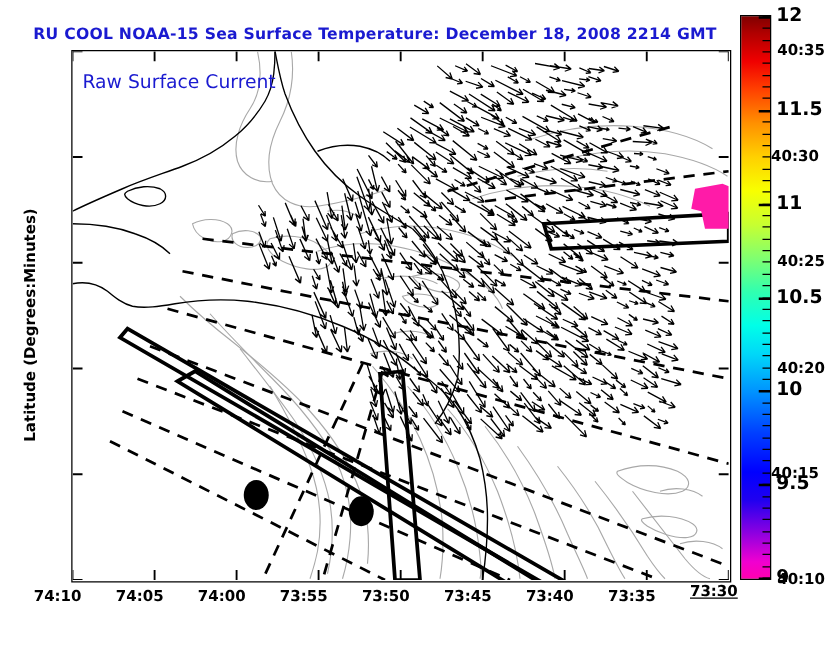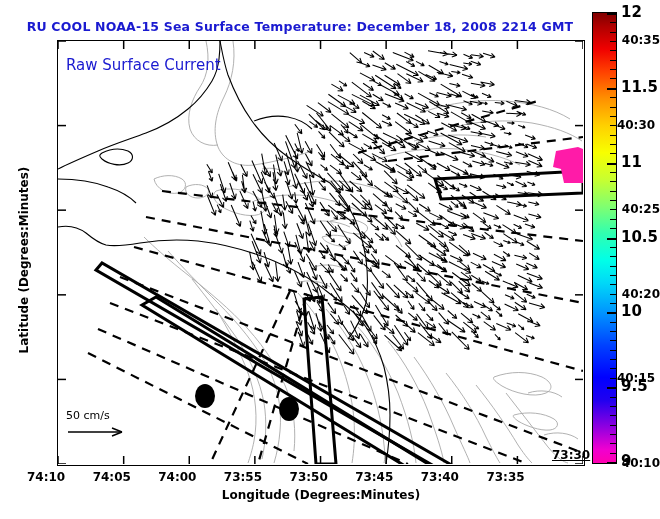--- a/index.html
+++ b/index.html
@@ -236,27 +236,20 @@
 
       <g stroke="#000000" stroke-width="1.05" fill="none">
         <g id="vec">
             <path d="M148.8,123.2L154.3,132.0M154.3,132.0L150.7,129.9M154.3,132.0L154.0,127.8M150.4,130.3L154.2,140.3M154.2,140.3L151.0,137.5M154.2,140.3L154.8,136.1M149.1,144.4L153.9,157.0M153.9,157.0L149.8,153.5M153.9,157.0L154.6,151.6M149.3,154.3L157.4,174.4M157.4,174.4L153.2,170.9M157.4,174.4L158.0,168.9M160.7,132.9L166.9,152.0M166.9,152.0L162.9,148.1M166.9,152.0L167.8,146.5M162.3,143.1L168.4,160.5M168.4,160.5L164.4,156.8M168.4,160.5L169.3,155.1M158.9,153.4L165.6,166.5M165.6,166.5L161.1,163.3M165.6,166.5L165.7,161.0M159.2,163.6L162.8,171.9M162.8,171.9L160.0,169.7M162.8,171.9L163.1,168.3M170.2,121.3L177.7,139.2M177.7,139.2L173.4,135.7M177.7,139.2L178.2,133.8M174.5,131.0L178.6,140.1M178.6,140.1L175.4,137.7M178.6,140.1L178.9,136.1M171.8,142.0L177.3,158.1M177.3,158.1L173.3,154.3M177.3,158.1L178.2,152.6M173.2,164.0L182.4,185.5M182.4,185.5L178.1,182.1M182.4,185.5L182.9,180.1M182.8,123.6L189.1,135.6M189.1,135.6L184.6,132.5M189.1,135.6L189.2,130.2M184.4,133.9L186.8,152.0M186.8,152.0L183.6,147.6M186.8,152.0L188.7,146.9M183.6,140.2L187.0,151.6M187.0,151.6L183.7,148.2M187.0,151.6L188.0,146.9M181.9,150.1L189.8,167.6M189.8,167.6L185.4,164.2M189.8,167.6L190.2,162.1M193.9,119.5L204.1,142.8M204.1,142.8L199.8,139.4M204.1,142.8L204.6,137.3M195.0,133.2L204.0,152.0M204.0,152.0L199.6,148.7M204.0,152.0L204.3,146.5M194.8,149.9L203.7,166.6M203.7,166.6L199.1,163.6M203.7,166.6L203.7,161.1M195.0,160.3L197.4,170.2M197.4,170.2L194.7,167.2M197.4,170.2L198.5,166.3M192.9,174.4L198.0,182.9M198.0,182.9L194.6,180.8M198.0,182.9L197.8,178.9M191.8,179.6L195.3,190.3M195.3,190.3L192.0,187.2M195.3,190.3L196.1,185.8M193.1,192.7L202.6,213.7M202.6,213.7L198.2,210.4M202.6,213.7L202.9,208.3M194.1,200.1L202.4,222.2M202.4,222.2L198.2,218.6M202.4,222.2L203.1,216.8M191.6,210.9L195.3,229.0M195.3,229.0L191.8,224.8M195.3,229.0L196.9,223.7M194.4,220.7L203.3,241.1M203.3,241.1L199.0,237.7M203.3,241.1L203.7,235.6M203.7,112.7L207.5,133.8M207.5,133.8L204.1,129.5M207.5,133.8L209.2,128.6M204.7,122.6L212.5,135.7M212.5,135.7L207.8,132.8M212.5,135.7L212.2,130.2M203.2,130.9L211.3,151.9M211.3,151.9L207.1,148.3M211.3,151.9L212.0,146.4M206.5,140.7L216.4,157.4M216.4,157.4L211.7,154.6M216.4,157.4L216.1,151.9M204.1,151.8L207.9,170.3M207.9,170.3L204.4,166.0M207.9,170.3L209.5,165.0M206.8,160.3L213.1,177.0M213.1,177.0L208.9,173.4M213.1,177.0L213.8,171.6M202.9,169.8L207.3,193.3M207.3,193.3L203.9,189.0M207.3,193.3L209.0,188.1M206.3,183.2L212.7,205.4M212.7,205.4L208.9,201.5M212.7,205.4L213.9,200.0M205.1,190.7L210.3,202.5M210.3,202.5L206.2,199.3M210.3,202.5L210.7,197.3M206.1,211.1L210.5,226.1M210.5,226.1L206.6,222.2M210.5,226.1L211.6,220.7M206.5,222.5L215.1,240.8M215.1,240.8L210.7,237.5M215.1,240.8L215.4,235.3M216.2,102.0L224.0,120.1M224.0,120.1L219.7,116.6M224.0,120.1L224.4,114.6M217.7,113.6L222.9,135.2M222.9,135.2L219.2,131.1M222.9,135.2L224.3,129.9M215.5,123.5L218.3,143.0M218.3,143.0L215.0,138.5M218.3,143.0L220.2,137.8M215.0,131.1L218.1,149.6M218.1,149.6L214.7,145.3M218.1,149.6L219.9,144.4M215.5,151.8L223.4,175.0M223.4,175.0L219.4,171.2M223.4,175.0L224.3,169.6M213.9,161.8L219.4,171.7M219.4,171.7L215.6,169.2M219.4,171.7L219.3,167.1M216.4,173.7L219.0,192.6M219.0,192.6L215.8,188.2M219.0,192.6L221.0,187.5M216.0,184.4L218.6,196.2M218.6,196.2L215.5,192.5M218.6,196.2L219.9,191.5M216.5,190.5L224.2,212.3M224.2,212.3L220.2,208.6M224.2,212.3L225.1,206.8M217.6,221.1L220.0,240.6M220.0,240.6L216.8,236.1M220.0,240.6L222.0,235.5M227.7,94.2L239.6,117.9M239.6,117.9L235.1,114.7M239.6,117.9L239.7,112.4M227.5,100.4L237.1,127.3M237.1,127.3L233.0,123.6M237.1,127.3L237.9,121.9M228.2,111.8L238.5,147.7M238.5,147.7L234.6,143.8M238.5,147.7L239.6,142.4M226.1,120.4L230.2,133.8M230.2,133.8L226.3,129.9M230.2,133.8L231.2,128.4M226.9,131.0L231.0,143.9M231.0,143.9L227.1,140.1M231.0,143.9L232.0,138.6M228.4,140.9L234.2,158.2M234.2,158.2L230.2,154.4M234.2,158.2L235.1,152.8M224.7,153.6L227.0,169.2M227.0,169.2L223.7,164.8M227.0,169.2L228.9,164.1M227.9,160.3L234.7,172.6M234.7,172.6L230.1,169.6M234.7,172.6L234.6,167.1M225.3,171.4L227.4,187.8M227.4,187.8L224.2,183.3M227.4,187.8L229.3,182.7M225.8,190.7L231.1,205.8M231.1,205.8L227.0,202.0M231.1,205.8L231.9,200.3M229.4,201.8L233.1,223.4M233.1,223.4L229.7,219.0M233.1,223.4L234.8,218.1M225.1,212.7L229.0,227.0M229.0,227.0L225.2,223.0M229.0,227.0L230.2,221.7M227.7,220.7L232.3,232.4M232.3,232.4L228.4,229.1M232.3,232.4L232.8,227.4M236.8,83.3L243.9,92.8M243.9,92.8L239.6,90.8M243.9,92.8L243.2,88.1M239.2,92.0L244.1,112.3M244.1,112.3L240.4,108.2M244.1,112.3L245.5,107.0M236.8,102.5L240.9,110.5M240.9,110.5L237.9,108.5M240.9,110.5L241.0,106.9M236.9,109.9L239.6,131.1M239.6,131.1L236.4,126.6M239.6,131.1L241.6,126.0M239.6,120.1L249.0,137.5M249.0,137.5L244.4,134.5M249.0,137.5L249.0,132.0M236.7,132.7L246.3,152.6M246.3,152.6L241.9,149.3M246.3,152.6L246.6,147.1M239.8,140.5L249.5,159.3M249.5,159.3L244.9,156.2M249.5,159.3L249.6,153.8M236.7,151.2L238.2,162.4M238.2,162.4L235.6,158.7M238.2,162.4L239.8,158.1M237.7,162.9L246.8,180.6M246.8,180.6L242.3,177.5M246.8,180.6L246.9,175.1M240.5,174.2L246.2,183.3M246.2,183.3L242.5,181.2M246.2,183.3L245.9,179.0M238.8,182.2L244.9,197.7M244.9,197.7L240.7,194.1M244.9,197.7L245.5,192.2M237.9,193.9L243.1,213.3M243.1,213.3L239.3,209.2M243.1,213.3L244.3,207.9M236.8,201.0L246.2,221.0M246.2,221.0L241.8,217.7M246.2,221.0L246.5,215.5M240.0,221.1L245.8,236.6M245.8,236.6L241.6,232.9M245.8,236.6L246.5,231.1M236.5,230.2L243.4,246.0M243.4,246.0L239.1,242.7M243.4,246.0L243.9,240.6M235.7,250.7L242.4,272.3M242.4,272.3L238.5,268.5M242.4,272.3L243.5,266.9M237.1,259.9L246.0,274.4M246.0,274.4L241.2,271.6M246.0,274.4L245.7,268.9M238.6,270.0L242.9,284.5M242.9,284.5L239.0,280.6M242.9,284.5L244.0,279.1M238.0,280.3L244.0,295.1M244.0,295.1L239.7,291.6M244.0,295.1L244.5,289.6M240.4,290.8L245.6,306.1M245.6,306.1L241.6,302.4M245.6,306.1L246.5,300.7M248.6,64.4L265.3,75.1M265.3,75.1L259.9,74.7M265.3,75.1L262.7,70.3M250.8,73.2L266.6,88.8M266.6,88.8L261.4,87.3M266.6,88.8L265.0,83.6M251.4,80.3L259.7,86.4M259.7,86.4L255.6,85.8M259.7,86.4L257.9,82.7M247.1,100.3L253.8,112.6M253.8,112.6L249.2,109.5M253.8,112.6L253.8,107.1M247.4,112.7L254.0,125.0M254.0,125.0L249.4,122.0M254.0,125.0L254.0,119.5M247.9,120.6L255.7,136.9M255.7,136.9L251.3,133.7M255.7,136.9L256.0,131.4M251.4,133.8L255.1,154.4M255.1,154.4L251.7,150.1M255.1,154.4L256.8,149.2M246.6,141.2L257.6,163.5M257.6,163.5L253.2,160.3M257.6,163.5L257.8,158.0M249.7,151.1L255.1,166.0M255.1,166.0L251.0,162.3M255.1,166.0L255.9,160.5M247.4,162.0L256.6,183.0M256.6,183.0L252.2,179.6M256.6,183.0L257.0,177.5M246.8,173.6L251.8,195.1M251.8,195.1L248.2,191.0M251.8,195.1L253.3,189.8M250.1,182.5L257.7,204.9M257.7,204.9L253.7,201.1M257.7,204.9L258.6,199.5M247.8,190.5L250.9,211.6M250.9,211.6L247.6,207.2M250.9,211.6L252.8,206.4M251.4,199.7L256.7,210.2M256.7,210.2L252.8,207.5M256.7,210.2L256.8,205.5M248.2,212.7L258.2,229.6M258.2,229.6L253.5,226.8M258.2,229.6L258.0,224.1M251.2,221.0L258.6,239.0M258.6,239.0L254.4,235.5M258.6,239.0L259.2,233.5M248.7,231.1L259.2,251.4M259.2,251.4L254.6,248.3M259.2,251.4L259.3,245.9M249.0,241.2L256.7,261.0M256.7,261.0L252.5,257.4M256.7,261.0L257.4,255.5M247.6,252.2L252.5,260.5M252.5,260.5L249.2,258.5M252.5,260.5L252.3,256.6M246.7,263.2L248.4,275.0M248.4,275.0L245.6,271.2M248.4,275.0L250.0,270.5M250.6,270.0L256.6,289.0M256.6,289.0L252.7,285.1M256.6,289.0L257.6,283.6M249.6,281.3L256.7,293.3M256.7,293.3L252.0,290.4M256.7,293.3L256.5,287.8M249.4,292.9L254.6,303.5M254.6,303.5L250.8,300.8M254.6,303.5L254.8,298.8M259.9,61.6L273.0,71.5M273.0,71.5L267.6,70.6M273.0,71.5L270.7,66.5M258.5,72.0L272.9,90.2M272.9,90.2L267.8,88.0M272.9,90.2L271.9,84.8M257.9,79.7L269.8,88.8M269.8,88.8L264.3,87.9M269.8,88.8L267.5,83.8M260.5,90.3L266.9,97.4M266.9,97.4L263.3,96.1M266.9,97.4L266.0,93.7M258.5,103.2L266.7,116.2M266.7,116.2L262.0,113.5M266.7,116.2L266.4,110.8M260.4,111.2L266.5,119.1M266.5,119.1L262.8,117.5M266.5,119.1L265.8,115.1M262.5,123.6L269.6,129.4M269.6,129.4L266.0,128.7M269.6,129.4L268.2,126.0M260.6,132.7L267.0,141.7M267.0,141.7L263.0,139.7M267.0,141.7L266.4,137.3M260.9,141.0L267.6,149.4M267.6,149.4L263.6,147.7M267.6,149.4L266.8,145.1M261.9,161.1L271.3,175.1M271.3,175.1L266.5,172.5M271.3,175.1L270.8,169.6M262.2,179.7L272.7,195.6M272.7,195.6L267.8,193.0M272.7,195.6L272.2,190.1M262.2,201.6L270.2,211.9M270.2,211.9L265.4,209.8M270.2,211.9L269.3,206.8M262.1,210.2L266.9,217.9M266.9,217.9L263.8,216.1M266.9,217.9L266.7,214.3M262.1,222.0L271.9,231.9M271.9,231.9L266.7,230.2M271.9,231.9L270.4,226.6M261.4,234.1L268.7,247.6M268.7,247.6L264.1,244.6M268.7,247.6L268.7,242.1M258.8,241.6L265.8,258.9M265.8,258.9L261.6,255.3M265.8,258.9L266.4,253.4M259.6,250.6L262.0,262.6M262.0,262.6L258.9,258.8M262.0,262.6L263.4,257.9M258.9,260.4L265.0,270.7M265.0,270.7L260.9,268.3M265.0,270.7L264.8,265.9M257.9,272.2L263.1,290.5M263.1,290.5L259.3,286.5M263.1,290.5L264.3,285.1M260.8,280.8L271.0,298.4M271.0,298.4L266.3,295.5M271.0,298.4L270.8,292.9M262.2,292.1L271.5,311.9M271.5,311.9L267.1,308.6M271.5,311.9L271.8,306.4M273.4,43.1L285.0,49.9M285.0,49.9L279.6,49.7M285.0,49.9L282.2,45.3M270.4,53.3L287.8,65.7M287.8,65.7L282.3,65.0M287.8,65.7L285.3,60.7M269.9,60.6L290.9,73.4M290.9,73.4L285.4,73.1M290.9,73.4L288.1,68.6M273.4,72.9L290.8,86.8M290.8,86.8L285.4,85.8M290.8,86.8L288.7,81.8M271.8,84.3L285.5,94.3M285.5,94.3L280.0,93.5M285.5,94.3L283.1,89.3M271.0,90.9L286.2,106.1M286.2,106.1L280.9,104.5M286.2,106.1L284.6,100.8M272.1,103.2L282.9,117.5M282.9,117.5L277.9,115.2M282.9,117.5L282.0,112.0M273.0,113.2L286.3,124.1M286.3,124.1L280.9,123.0M286.3,124.1L284.2,119.0M272.0,124.2L283.6,132.9M283.6,132.9L278.2,132.0M283.6,132.9L281.3,127.9M269.4,131.8L285.3,149.5M285.3,149.5L280.2,147.6M285.3,149.5L284.0,144.2M272.9,140.0L282.5,152.2M282.5,152.2L277.5,150.0M282.5,152.2L281.5,146.8M271.5,151.8L282.2,164.8M282.2,164.8L277.1,162.7M282.2,164.8L281.1,159.4M270.2,164.1L287.4,178.2M287.4,178.2L282.0,177.1M287.4,178.2L285.3,173.1M273.2,169.5L279.5,178.5M279.5,178.5L275.6,176.6M279.5,178.5L279.0,174.2M268.9,180.0L278.7,190.7M278.7,190.7L273.5,188.9M278.7,190.7L277.4,185.4M270.0,194.4L276.7,201.1M276.7,201.1L273.1,200.0M276.7,201.1L275.6,197.5M268.6,204.0L277.1,220.0M277.1,220.0L272.5,216.9M277.1,220.0L277.1,214.5M271.4,213.2L288.9,229.2M288.9,229.2L283.5,227.9M288.9,229.2L287.0,224.0M270.2,223.4L275.2,231.8M275.2,231.8L271.8,229.8M275.2,231.8L275.0,227.9M269.3,229.5L283.2,250.1M283.2,250.1L278.3,247.5M283.2,250.1L282.6,244.6M272.1,242.0L284.1,260.9M284.1,260.9L279.3,258.1M284.1,260.9L283.7,255.4M273.0,252.3L278.7,259.5M278.7,259.5L275.3,258.0M278.7,259.5L278.1,255.9M269.8,261.6L277.7,272.8M277.7,272.8L272.8,270.4M277.7,272.8L277.1,267.4M272.3,272.7L280.7,283.5M280.7,283.5L275.7,281.3M280.7,283.5L279.8,278.1M269.0,284.0L275.7,293.0M275.7,293.0L271.6,291.1M275.7,293.0L275.0,288.6M271.5,294.5L276.9,303.3M276.9,303.3L273.4,301.2M276.9,303.3L276.7,299.2M281.0,39.9L288.8,45.1M288.8,45.1L285.1,44.8M288.8,45.1L287.0,41.8M279.8,54.1L296.9,63.1M296.9,63.1L291.4,63.1M296.9,63.1L293.8,58.5M282.8,62.9L298.2,71.4M298.2,71.4L292.7,71.3M298.2,71.4L295.2,66.8M282.9,83.5L290.3,92.2M290.3,92.2L286.1,90.5M290.3,92.2L289.3,87.7M281.6,92.3L292.0,100.7M292.0,100.7L286.7,99.7M292.0,100.7L289.9,95.8M280.6,113.5L295.9,126.0M295.9,126.0L290.5,124.9M295.9,126.0L293.8,120.9M283.5,120.9L290.6,127.8M290.6,127.8L286.8,126.7M290.6,127.8L289.4,124.0M280.5,131.1L294.9,151.3M294.9,151.3L290.0,148.9M294.9,151.3L294.2,145.9M281.1,139.6L292.7,150.5M292.7,150.5L287.3,149.0M292.7,150.5L290.9,145.3M280.5,154.4L292.2,169.6M292.2,169.6L287.2,167.3M292.2,169.6L291.3,164.1M281.3,161.8L291.0,170.6M291.0,170.6L285.9,169.3M291.0,170.6L289.2,165.7M282.1,172.0L297.1,183.2M297.1,183.2L291.7,182.4M297.1,183.2L294.8,178.2M279.8,183.7L292.2,202.8M292.2,202.8L287.4,200.2M292.2,202.8L291.7,197.3M280.8,203.0L287.9,208.8M287.9,208.8L284.3,208.1M287.9,208.8L286.5,205.4M283.0,214.3L291.0,223.2M291.0,223.2L286.5,221.6M291.0,223.2L289.9,218.6M280.5,222.3L286.8,229.8M286.8,229.8L283.1,228.4M286.8,229.8L286.0,226.0M282.6,233.1L289.6,240.4M289.6,240.4L285.8,239.2M289.6,240.4L288.5,236.5M284.5,262.3L291.6,273.5M291.6,273.5L286.9,270.9M291.6,273.5L291.2,268.2M280.3,274.4L284.3,283.8M284.3,283.8L281.1,281.2M284.3,283.8L284.7,279.7M284.2,282.5L295.6,299.8M295.6,299.8L290.7,297.2M295.6,299.8L295.1,294.4M280.8,293.5L296.0,313.2M296.0,313.2L291.0,310.9M296.0,313.2L295.1,307.7M291.8,11.7L303.8,22.2M303.8,22.2L298.5,21.0M303.8,22.2L301.9,17.0M293.8,41.1L313.5,56.1M313.5,56.1L308.1,55.3M313.5,56.1L311.2,51.1M293.8,53.4L316.0,64.4M316.0,64.4L310.5,64.6M316.0,64.4L312.8,60.0M291.6,61.1L301.2,67.6M301.2,67.6L296.6,67.1M301.2,67.6L299.1,63.5M290.7,73.9L306.7,82.4M306.7,82.4L301.2,82.4M306.7,82.4L303.6,77.8M290.7,80.6L305.1,90.0M305.1,90.0L299.6,89.5M305.1,90.0L302.4,85.2M291.0,91.2L299.5,96.8M299.5,96.8L295.4,96.4M299.5,96.8L297.5,93.3M290.7,102.1L306.4,110.6M306.4,110.6L300.9,110.5M306.4,110.6L303.4,106.0M295.1,113.0L304.9,122.7M304.9,122.7L299.6,121.2M304.9,122.7L303.3,117.5M295.0,120.6L309.0,136.1M309.0,136.1L303.8,134.3M309.0,136.1L307.7,130.8M293.2,131.2L303.6,139.1M303.6,139.1L298.5,138.3M303.6,139.1L301.4,134.3M291.6,140.0L304.0,150.7M304.0,150.7L298.6,149.5M304.0,150.7L302.0,145.6M292.4,153.2L308.6,168.2M308.6,168.2L303.2,166.8M308.6,168.2L306.8,163.0M293.8,162.0L308.8,175.6M308.8,175.6L303.5,174.3M308.8,175.6L307.0,170.5M292.5,180.5L307.3,197.5M307.3,197.5L302.2,195.5M307.3,197.5L306.1,192.1M295.3,191.8L313.1,206.7M313.1,206.7L307.7,205.6M313.1,206.7L311.0,201.6M295.4,209.7L304.5,223.4M304.5,223.4L299.7,220.8M304.5,223.4L304.0,217.9M291.1,222.3L296.9,231.3M296.9,231.3L293.2,229.2M296.9,231.3L296.6,227.0M292.6,231.6L299.1,240.9M299.1,240.9L295.0,238.9M299.1,240.9L298.5,236.4M293.0,242.0L300.9,251.6M300.9,251.6L296.3,249.7M300.9,251.6L299.9,246.7M293.8,254.4L309.6,272.7M309.6,272.7L304.5,270.8M309.6,272.7L308.4,267.4M295.3,264.0L302.9,275.2M302.9,275.2L298.1,272.7M302.9,275.2L302.4,269.8M294.9,269.6L305.2,285.1M305.2,285.1L300.4,282.5M305.2,285.1L304.7,279.6M292.6,279.6L301.2,297.8M301.2,297.8L296.8,294.5M301.2,297.8L301.5,292.3M291.5,291.0L302.9,306.9M302.9,306.9L297.9,304.5M302.9,306.9L302.2,301.5M306.1,11.6L316.1,15.9M316.1,15.9L311.8,16.3M316.1,15.9L313.4,12.5M301.7,21.4L312.0,25.6M312.0,25.6L307.6,26.1M312.0,25.6L309.2,22.2M301.9,31.9L316.8,39.7M316.8,39.7L311.3,39.8M316.8,39.7L313.8,35.2M305.1,42.2L315.5,49.4M315.5,49.4L310.5,48.8M315.5,49.4L313.2,44.9M301.9,54.1L321.4,64.5M321.4,64.5L315.9,64.5M321.4,64.5L318.3,59.9M304.4,60.2L317.5,67.8M317.5,67.8L312.0,67.6M317.5,67.8L314.6,63.1M304.2,71.5L323.5,87.2M323.5,87.2L318.1,86.2M323.5,87.2L321.4,82.1M302.0,82.8L320.7,98.1M320.7,98.1L315.3,97.0M320.7,98.1L318.6,93.0M304.3,93.1L319.3,101.8M319.3,101.8L313.8,101.6M319.3,101.8L316.4,97.1M305.6,102.6L314.1,107.8M314.1,107.8L310.1,107.5M314.1,107.8L312.1,104.4M301.8,110.1L317.9,119.5M317.9,119.5L312.4,119.3M317.9,119.5L315.0,114.8M305.9,123.7L314.5,128.9M314.5,128.9L310.5,128.7M314.5,128.9L312.4,125.4M301.9,130.4L314.6,144.8M314.6,144.8L309.5,142.9M314.6,144.8L313.3,139.4M302.3,153.8L312.3,164.0M312.3,164.0L307.1,162.4M312.3,164.0L310.8,158.7M304.5,159.6L314.3,169.1M314.3,169.1L309.1,167.6M314.3,169.1L312.7,163.9M304.9,172.8L314.2,181.2M314.2,181.2L309.3,180.0M314.2,181.2L312.5,176.4M303.6,190.4L315.0,202.1M315.0,202.1L309.8,200.5M315.0,202.1L313.5,196.8M304.1,203.7L311.1,212.3M311.1,212.3L307.0,210.6M311.1,212.3L310.3,207.9M301.6,211.0L319.1,226.0M319.1,226.0L313.7,224.8M319.1,226.0L317.1,220.9M305.6,222.8L313.9,230.8M313.9,230.8L309.5,229.6M313.9,230.8L312.5,226.4M304.5,243.2L312.4,254.6M312.4,254.6L307.5,252.1M312.4,254.6L311.8,249.2M301.6,250.8L311.6,266.8M311.6,266.8L306.8,264.1M311.6,266.8L311.2,261.3M303.7,274.0L313.0,290.3M313.0,290.3L308.4,287.4M313.0,290.3L312.9,284.8M305.4,279.5L319.2,298.2M319.2,298.2L314.3,295.9M319.2,298.2L318.4,292.8M302.2,292.9L310.1,306.1M310.1,306.1L305.4,303.3M310.1,306.1L309.8,300.6M314.8,10.0L326.4,18.6M326.4,18.6L320.9,17.8M326.4,18.6L324.0,13.6M314.5,24.0L328.3,28.7M328.3,28.7L322.8,29.6M328.3,28.7L324.5,24.7M317.2,34.2L338.1,47.7M338.1,47.7L332.6,47.2M338.1,47.7L335.4,42.9M315.1,39.8L323.5,44.6M323.5,44.6L319.6,44.5M323.5,44.6L321.4,41.3M314.7,53.3L325.3,59.7M325.3,59.7L320.3,59.5M325.3,59.7L322.7,55.5M315.9,93.3L333.4,104.8M333.4,104.8L327.9,104.3M333.4,104.8L330.8,100.0M314.8,101.1L326.7,112.9M326.7,112.9L321.4,111.3M326.7,112.9L325.1,107.6M313.9,112.6L329.4,120.6M329.4,120.6L323.9,120.7M329.4,120.6L326.3,116.0M317.5,120.5L337.4,131.3M337.4,131.3L331.9,131.3M337.4,131.3L334.4,126.7M316.3,144.3L331.3,155.7M331.3,155.7L325.9,154.8M331.3,155.7L329.0,150.7M315.0,152.7L329.4,165.3M329.4,165.3L324.0,164.1M329.4,165.3L327.5,160.2M316.9,163.6L328.8,172.7M328.8,172.7L323.4,171.8M328.8,172.7L326.5,167.7M313.5,174.2L329.8,188.4M329.8,188.4L324.4,187.2M329.8,188.4L327.9,183.3M312.6,182.4L321.0,188.9M321.0,188.9L316.8,188.2M321.0,188.9L319.3,185.0M317.2,192.2L325.7,199.6M325.7,199.6L321.3,198.6M325.7,199.6L324.1,195.4M312.5,203.7L318.6,212.3M318.6,212.3L314.8,210.4M318.6,212.3L318.0,208.1M313.2,212.8L321.2,223.7M321.2,223.7L316.3,221.4M321.2,223.7L320.5,218.4M315.3,219.6L321.1,227.6M321.1,227.6L317.5,225.9M321.1,227.6L320.5,223.7M313.7,231.0L325.7,247.6M325.7,247.6L320.7,245.2M325.7,247.6L324.9,242.1M313.5,241.4L325.2,258.0M325.2,258.0L320.3,255.5M325.2,258.0L324.5,252.5M315.7,249.7L330.8,269.4M330.8,269.4L325.8,267.1M330.8,269.4L329.9,263.9M317.4,264.1L330.1,285.0M330.1,285.0L325.4,282.2M330.1,285.0L329.8,279.5M315.7,274.4L327.3,289.1M327.3,289.1L322.3,287.0M327.3,289.1L326.4,283.7M314.0,294.1L318.6,303.1M318.6,303.1L315.3,300.8M318.6,303.1L318.7,299.1M326.8,21.8L337.5,28.3M337.5,28.3L332.5,28.0M337.5,28.3L334.9,24.0M326.6,34.3L342.1,44.0M342.1,44.0L336.6,43.6M342.1,44.0L339.3,39.2M323.6,44.5L341.4,54.1M341.4,54.1L335.9,54.1M341.4,54.1L338.4,49.5M326.9,52.8L346.2,60.3M346.2,60.3L340.7,61.0M346.2,60.3L342.6,56.1M324.6,61.8L332.9,66.0M332.9,66.0L329.2,66.1M332.9,66.0L330.8,62.9M324.1,73.7L332.4,78.2M332.4,78.2L328.6,78.2M332.4,78.2L330.3,75.1M323.9,80.0L333.9,84.6M333.9,84.6L329.5,84.9M333.9,84.6L331.3,81.1M325.0,92.0L345.0,101.6M345.0,101.6L339.5,101.8M345.0,101.6L341.8,97.2M324.1,101.6L338.2,109.7M338.2,109.7L332.7,109.6M338.2,109.7L335.3,105.1M327.2,122.8L337.3,130.6M337.3,130.6L332.2,129.8M337.3,130.6L335.2,126.0M326.1,129.7L339.3,142.9M339.3,142.9L334.0,141.3M339.3,142.9L337.7,137.7M326.4,140.9L340.3,151.1M340.3,151.1L334.8,150.3M340.3,151.1L337.9,146.1M324.4,150.5L334.7,156.2M334.7,156.2L330.0,156.1M334.7,156.2L332.1,152.2M325.8,161.2L333.9,171.0M333.9,171.0L329.2,169.1M333.9,171.0L332.9,166.0M323.7,171.9L339.6,187.9M339.6,187.9L334.3,186.3M339.6,187.9L338.0,182.6M326.7,181.5L337.5,193.5M337.5,193.5L332.4,191.6M337.5,193.5L336.2,188.1M323.9,193.0L330.8,199.5M330.8,199.5L327.1,198.5M330.8,199.5L329.6,195.9M327.3,214.3L344.3,227.1M344.3,227.1L338.9,226.3M344.3,227.1L342.0,222.2M323.9,229.9L332.6,236.6M332.6,236.6L328.2,235.9M332.6,236.6L330.8,232.6M328.3,242.3L341.5,256.9M341.5,256.9L336.3,255.0M341.5,256.9L340.2,251.6M324.4,254.0L341.4,269.7M341.4,269.7L336.0,268.3M341.4,269.7L339.6,264.5M326.2,284.2L336.3,292.7M336.3,292.7L331.1,291.6M336.3,292.7L334.3,287.8M326.5,294.1L343.8,310.0M343.8,310.0L338.5,308.6M343.8,310.0L342.0,304.8M334.8,11.6L355.4,19.6M355.4,19.6L350.0,20.3M355.4,19.6L351.9,15.5M338.3,23.2L360.5,34.5M360.5,34.5L355.0,34.6M360.5,34.5L357.3,30.0M339.5,32.6L353.0,42.4M353.0,42.4L347.5,41.7M353.0,42.4L350.6,37.5M335.9,42.2L343.1,47.6M343.1,47.6L339.5,47.0M343.1,47.6L341.5,44.3M334.7,50.8L345.1,58.8M345.1,58.8L339.9,57.9M345.1,58.8L342.9,54.0M337.1,61.9L350.4,67.7M350.4,67.7L344.9,68.2M350.4,67.7L347.0,63.4M338.9,72.0L353.3,82.6M353.3,82.6L347.8,81.8M353.3,82.6L350.9,77.7M337.1,80.6L353.6,93.0M353.6,93.0L348.2,92.2M353.6,93.0L351.3,88.0M338.3,94.4L358.8,108.5M358.8,108.5L353.4,107.9M358.8,108.5L356.3,103.6M336.9,99.8L347.3,106.8M347.3,106.8L342.3,106.3M347.3,106.8L345.0,102.4M337.8,123.4L353.8,132.6M353.8,132.6L348.3,132.4M353.8,132.6L350.9,127.9M339.5,130.4L354.3,139.4M354.3,139.4L348.8,139.1M354.3,139.4L351.5,134.7M335.7,144.4L350.4,152.4M350.4,152.4L344.9,152.4M350.4,152.4L347.4,147.8M337.8,150.0L349.8,162.1M349.8,162.1L344.5,160.5M349.8,162.1L348.2,156.8M337.7,162.7L348.0,168.1M348.0,168.1L343.4,168.2M348.0,168.1L345.4,164.3M337.1,170.7L344.8,178.3M344.8,178.3L340.6,177.1M344.8,178.3L343.5,174.2M338.4,182.7L346.5,187.6M346.5,187.6L342.7,187.4M346.5,187.6L344.6,184.3M337.8,189.6L352.9,203.0M352.9,203.0L347.5,201.7M352.9,203.0L351.0,197.8M337.9,204.3L352.6,216.5M352.6,216.5L347.2,215.4M352.6,216.5L350.5,211.4M336.1,221.7L349.4,240.0M349.4,240.0L344.5,237.7M349.4,240.0L348.7,234.6M335.8,243.8L350.0,257.0M350.0,257.0L344.7,255.6M350.0,257.0L348.3,251.8M336.2,262.2L344.3,272.5M344.3,272.5L339.5,270.4M344.3,272.5L343.4,267.3M337.6,274.0L349.9,285.4M349.9,285.4L344.6,284.0M349.9,285.4L348.1,280.2M336.4,284.3L349.9,304.2M349.9,304.2L345.1,301.6M349.9,304.2L349.3,298.7M334.6,293.8L345.7,308.3M345.7,308.3L340.7,306.1M345.7,308.3L344.8,302.9M346.5,11.1L356.1,16.2M356.1,16.2L351.8,16.2M356.1,16.2L353.7,12.6M348.2,20.5L356.7,25.4M356.7,25.4L352.7,25.3M356.7,25.4L354.6,22.1M348.3,32.7L365.1,40.8M365.1,40.8L359.6,41.0M365.1,40.8L361.9,36.4M346.6,52.8L355.4,57.6M355.4,57.6L351.4,57.6M355.4,57.6L353.2,54.3M348.6,61.7L367.5,70.9M367.5,70.9L362.0,71.1M367.5,70.9L364.3,66.5M346.2,73.3L367.2,83.3M367.2,83.3L361.7,83.5M367.2,83.3L363.9,78.8M350.3,80.4L360.3,86.6M360.3,86.6L355.6,86.3M360.3,86.6L357.9,82.5M347.3,92.5L365.3,100.9M365.3,100.9L359.8,101.2M365.3,100.9L362.0,96.5M350.2,101.8L361.2,106.6M361.2,106.6L356.4,107.0M361.2,106.6L358.2,102.9M347.1,111.0L364.6,120.5M364.6,120.5L359.1,120.4M364.6,120.5L361.5,115.9M346.7,122.0L363.6,135.3M363.6,135.3L358.2,134.3M363.6,135.3L361.4,130.2M347.8,130.6L356.0,136.8M356.0,136.8L351.9,136.2M356.0,136.8L354.2,133.1M349.1,143.8L366.9,157.4M366.9,157.4L361.4,156.5M366.9,157.4L364.6,152.4M349.7,150.3L360.1,159.7M360.1,159.7L354.8,158.4M360.1,159.7L358.3,154.6M350.4,161.1L360.7,171.6M360.7,171.6L355.5,169.9M360.7,171.6L359.1,166.3M350.2,170.4L358.8,175.4M358.8,175.4L354.8,175.3M358.8,175.4L356.7,172.0M347.1,202.5L363.9,219.2M363.9,219.2L358.6,217.6M363.9,219.2L362.3,214.0M347.9,213.9L360.1,228.6M360.1,228.6L355.0,226.5M360.1,228.6L359.0,223.2M346.4,220.0L361.9,229.3M361.9,229.3L356.4,229.1M361.9,229.3L359.1,224.6M349.6,234.5L357.0,240.7M357.0,240.7L353.2,239.9M357.0,240.7L355.6,237.1M348.4,240.7L360.1,250.9M360.1,250.9L354.7,249.7M360.1,250.9L358.1,245.7M347.2,250.1L355.6,257.0M355.6,257.0L351.3,256.1M355.6,257.0L353.9,253.0M349.9,259.8L356.1,268.6M356.1,268.6L352.3,266.7M356.1,268.6L355.6,264.3M350.3,271.9L359.4,279.5M359.4,279.5L354.8,278.5M359.4,279.5L357.7,275.1M347.4,282.6L357.3,291.5M357.3,291.5L352.1,290.3M357.3,291.5L355.5,286.5M346.4,291.3L352.7,299.9M352.7,299.9L348.9,298.1M352.7,299.9L352.1,295.7M358.0,20.4L366.3,24.8M366.3,24.8L362.5,24.8M366.3,24.8L364.2,21.6M360.4,30.4L377.1,40.2M377.1,40.2L371.6,40.0M377.1,40.2L374.3,35.5M360.0,52.1L381.8,64.3M381.8,64.3L376.3,64.2M381.8,64.3L378.8,59.7M357.1,61.7L370.6,66.9M370.6,66.9L365.1,67.6M370.6,66.9L367.0,62.7M357.3,74.0L371.5,82.9M371.5,82.9L366.1,82.5M371.5,82.9L368.8,78.1M359.9,93.4L369.7,97.0M369.7,97.0L365.6,97.5M369.7,97.0L366.9,93.9M358.3,101.9L372.3,109.4M372.3,109.4L366.8,109.4M372.3,109.4L369.3,104.8M358.4,114.1L377.9,128.5M377.9,128.5L372.4,127.7M377.9,128.5L375.5,123.5M359.7,124.1L368.8,131.7M368.8,131.7L364.1,130.7M368.8,131.7L367.0,127.3M361.1,163.0L372.3,170.2M372.3,170.2L367.0,169.8M372.3,170.2L369.7,165.6M360.0,170.9L377.4,184.4M377.4,184.4L372.0,183.5M377.4,184.4L375.2,179.4M358.3,182.2L371.0,189.1M371.0,189.1L365.5,189.1M371.0,189.1L368.0,184.5M360.7,194.0L377.9,206.3M377.9,206.3L372.5,205.6M377.9,206.3L375.5,201.4M360.5,213.8L376.6,224.7M376.6,224.7L371.2,224.1M376.6,224.7L374.1,219.8M359.3,222.6L372.3,234.0M372.3,234.0L366.9,232.8M372.3,234.0L370.4,228.9M358.9,231.7L367.5,240.5M367.5,240.5L362.8,239.0M367.5,240.5L366.1,235.7M358.5,241.4L374.5,259.9M374.5,259.9L369.4,257.9M374.5,259.9L373.3,254.5M357.5,251.4L372.3,262.6M372.3,262.6L366.8,261.8M372.3,262.6L370.0,257.6M360.8,262.2L367.0,270.1M367.0,270.1L363.3,268.5M367.0,270.1L366.3,266.2M358.5,272.9L370.1,288.2M370.1,288.2L365.1,285.9M370.1,288.2L369.2,282.7M361.4,281.5L374.1,297.9M374.1,297.9L369.1,295.6M374.1,297.9L373.2,292.4M359.9,291.6L376.5,304.7M376.5,304.7L371.1,303.7M376.5,304.7L374.3,299.6M370.0,9.8L389.8,13.3M389.8,13.3L384.6,15.0M389.8,13.3L385.5,9.9M370.7,24.2L385.7,33.0M385.7,33.0L380.2,32.8M385.7,33.0L382.9,28.3M367.7,33.5L378.6,38.4M378.6,38.4L373.8,38.7M378.6,38.4L375.7,34.6M371.4,51.7L380.5,55.8M380.5,55.8L376.5,56.1M380.5,55.8L378.1,52.6M371.3,60.5L390.8,72.6M390.8,72.6L385.4,72.3M390.8,72.6L388.1,67.9M370.3,70.4L382.0,76.4M382.0,76.4L376.8,76.5M382.0,76.4L379.0,72.1M369.2,89.9L380.3,94.0M380.3,94.0L375.6,94.6M380.3,94.0L377.2,90.5M370.6,100.0L387.2,105.2M387.2,105.2L381.8,106.3M387.2,105.2L383.3,101.3M372.1,109.7L381.5,113.7M381.5,113.7L377.4,114.1M381.5,113.7L378.9,110.5M369.9,122.1L378.5,126.3M378.5,126.3L374.7,126.4M378.5,126.3L376.2,123.2M367.7,131.6L385.9,144.8M385.9,144.8L380.5,144.0M385.9,144.8L383.5,139.8M370.2,141.9L383.8,152.0M383.8,152.0L378.3,151.2M383.8,152.0L381.4,147.0M371.2,171.6L384.4,178.1M384.4,178.1L378.9,178.3M384.4,178.1L381.2,173.7M370.2,184.2L385.5,196.3M385.5,196.3L380.1,195.3M385.5,196.3L383.3,191.2M371.6,192.1L388.6,205.8M388.6,205.8L383.2,204.8M388.6,205.8L386.5,200.7M369.1,201.8L388.1,214.5M388.1,214.5L382.7,213.9M388.1,214.5L385.5,209.6M370.8,211.8L389.5,221.2M389.5,221.2L384.0,221.3M389.5,221.2L386.3,216.7M368.8,219.6L388.3,230.8M388.3,230.8L382.9,230.6M388.3,230.8L385.4,226.1M372.2,233.6L383.3,244.7M383.3,244.7L378.0,243.1M383.3,244.7L381.7,239.4M370.8,239.5L381.0,246.9M381.0,246.9L376.0,246.3M381.0,246.9L378.8,242.4M368.1,254.0L386.2,268.4M386.2,268.4L380.8,267.4M386.2,268.4L384.0,263.3M369.4,259.7L379.2,269.7M379.2,269.7L373.9,268.0M379.2,269.7L377.6,264.4M368.5,272.8L375.1,279.8M375.1,279.8L371.4,278.6M375.1,279.8L374.1,276.1M367.5,280.4L377.8,287.1M377.8,287.1L372.9,286.7M377.8,287.1L375.4,282.8M370.5,293.1L383.1,301.7M383.1,301.7L377.6,301.1M383.1,301.7L380.5,296.9M381.9,11.5L399.0,14.2M399.0,14.2L393.8,16.0M399.0,14.2L394.6,10.9M381.5,20.5L390.3,23.5M390.3,23.5L386.7,24.1M390.3,23.5L387.8,20.8M378.8,31.2L394.9,35.2M394.9,35.2L389.5,36.5M394.9,35.2L390.8,31.5M382.7,43.1L403.7,55.8M403.7,55.8L398.2,55.6M403.7,55.8L400.9,51.1M378.7,51.6L393.5,55.2M393.5,55.2L388.2,56.6M393.5,55.2L389.4,51.5M379.4,63.2L391.4,66.7M391.4,66.7L386.5,67.7M391.4,66.7L387.8,63.2M379.4,72.2L391.1,75.8M391.1,75.8L386.3,76.8M391.1,75.8L387.6,72.4M383.3,81.7L398.7,89.9M398.7,89.9L393.2,89.9M398.7,89.9L395.6,85.3M382.6,92.0L404.1,103.7M404.1,103.7L398.6,103.7M404.1,103.7L401.0,99.1M382.5,111.1L400.2,119.0M400.2,119.0L394.7,119.4M400.2,119.0L396.8,114.6M378.8,122.0L392.3,129.5M392.3,129.5L386.8,129.4M392.3,129.5L389.3,124.9M379.4,134.5L397.1,148.2M397.1,148.2L391.6,147.3M397.1,148.2L394.8,143.2M379.5,144.1L389.7,148.4M389.7,148.4L385.3,148.8M389.7,148.4L386.9,145.0M380.9,162.2L394.5,168.8M394.5,168.8L389.0,169.0M394.5,168.8L391.3,164.3M382.4,174.5L397.2,185.6M397.2,185.6L391.7,184.7M397.2,185.6L394.8,180.6M382.1,182.6L390.7,187.5M390.7,187.5L386.7,187.4M390.7,187.5L388.6,184.2M380.6,189.6L396.4,199.3M396.4,199.3L390.9,198.9M396.4,199.3L393.6,194.5M381.2,202.2L390.9,210.6M390.9,210.6L385.9,209.5M390.9,210.6L389.1,205.8M378.6,212.5L387.5,220.3M387.5,220.3L382.9,219.2M387.5,220.3L385.9,215.9M379.2,223.5L388.8,231.0M388.8,231.0L384.0,230.2M388.8,231.0L386.8,226.6M379.2,232.7L393.6,244.6M393.6,244.6L388.2,243.5M393.6,244.6L391.5,239.5M379.0,244.2L391.5,252.5M391.5,252.5L386.0,251.9M391.5,252.5L388.9,247.6M383.5,251.7L403.0,262.8M403.0,262.8L397.6,262.6M403.0,262.8L400.1,258.1M380.6,271.7L390.7,283.3M390.7,283.3L385.6,281.4M390.7,283.3L389.5,277.9M380.7,282.2L389.9,293.9M389.9,293.9L384.8,291.7M389.9,293.9L388.9,288.5M391.6,23.5L409.8,28.0M409.8,28.0L404.4,29.4M409.8,28.0L405.7,24.3M393.3,30.5L402.3,31.8M402.3,31.8L398.8,33.0M402.3,31.8L399.4,29.7M391.4,42.4L402.2,45.1M402.2,45.1L397.9,46.2M402.2,45.1L398.9,42.1M392.5,52.9L401.2,55.7M401.2,55.7L397.6,56.3M401.2,55.7L398.7,53.1M389.9,64.0L408.7,68.8M408.7,68.8L403.4,70.1M408.7,68.8L404.7,65.1M392.9,70.9L414.1,83.1M414.1,83.1L408.6,83.0M414.1,83.1L411.2,78.5M390.1,83.1L408.1,87.7M408.1,87.7L402.7,89.0M408.1,87.7L404.0,83.9M390.2,93.9L410.0,100.8M410.0,100.8L404.6,101.7M410.0,100.8L406.3,96.7M390.8,101.6L407.4,111.0M407.4,111.0L401.9,110.9M407.4,111.0L404.5,106.3M392.0,124.1L410.2,133.0M410.2,133.0L404.7,133.2M410.2,133.0L407.0,128.6M393.0,130.0L402.0,135.0M402.0,135.0L397.9,135.0M402.0,135.0L399.7,131.6M393.6,144.4L401.5,149.9M401.5,149.9L397.7,149.5M401.5,149.9L399.8,146.5M392.9,154.1L407.5,165.7M407.5,165.7L402.1,164.7M407.5,165.7L405.3,160.7M392.8,160.4L400.3,166.4M400.3,166.4L396.5,165.7M400.3,166.4L398.8,162.9M389.5,169.9L408.7,177.3M408.7,177.3L403.2,178.0M408.7,177.3L405.1,173.1M391.3,180.7L407.3,187.3M407.3,187.3L401.8,187.9M407.3,187.3L403.8,183.1M390.3,190.3L398.8,194.3M398.8,194.3L395.0,194.5M398.8,194.3L396.5,191.3M391.2,201.1L410.5,214.9M410.5,214.9L405.0,214.2M410.5,214.9L408.0,209.9M392.2,214.4L404.4,219.9M404.4,219.9L399.0,220.3M404.4,219.9L401.1,215.7M390.9,220.8L412.9,232.1M412.9,232.1L407.4,232.2M412.9,232.1L409.8,227.6M394.2,231.5L412.3,245.0M412.3,245.0L406.9,244.2M412.3,245.0L410.0,240.0M392.9,240.9L404.5,252.3M404.5,252.3L399.3,250.7M404.5,252.3L402.9,247.0M393.0,251.6L410.5,266.8M410.5,266.8L405.1,265.6M410.5,266.8L408.5,261.7M389.7,269.5L398.8,277.6M398.8,277.6L394.0,276.5M398.8,277.6L397.1,273.0M390.3,279.7L407.1,291.2M407.1,291.2L401.7,290.6M407.1,291.2L404.6,286.3M393.8,290.9L411.2,308.5M411.2,308.5L406.0,306.9M411.2,308.5L409.7,303.2M405.5,13.3L414.6,17.2M414.6,17.2L410.6,17.6M414.6,17.2L412.1,14.1M405.3,22.1L413.9,23.2M413.9,23.2L410.7,24.4M413.9,23.2L411.1,21.2M404.0,33.2L414.9,36.8M414.9,36.8L410.4,37.5M414.9,36.8L411.7,33.5M404.4,50.1L418.1,57.3M418.1,57.3L412.6,57.4M418.1,57.3L415.0,52.8M405.5,59.7L414.4,63.5M414.4,63.5L410.6,63.9M414.4,63.5L412.0,60.5M403.2,71.7L413.2,77.4M413.2,77.4L408.6,77.3M413.2,77.4L410.8,73.5M403.2,84.4L412.1,88.2M412.1,88.2L408.2,88.6M412.1,88.2L409.7,85.2M401.0,111.1L416.8,115.2M416.8,115.2L411.5,116.5M416.8,115.2L412.8,111.4M404.8,120.8L414.1,125.8M414.1,125.8L409.9,125.8M414.1,125.8L411.8,122.2M405.3,131.0L414.4,136.5M414.4,136.5L410.1,136.3M414.4,136.5L412.2,132.9M401.1,142.6L409.2,145.7M409.2,145.7L405.8,146.2M409.2,145.7L406.9,143.1M403.9,154.0L416.1,162.3M416.1,162.3L410.7,161.7M416.1,162.3L413.6,157.4M400.8,161.8L408.6,167.8M408.6,167.8L404.7,167.1M408.6,167.8L407.0,164.2M402.4,171.9L411.3,176.8M411.3,176.8L407.3,176.8M411.3,176.8L409.1,173.4M405.4,181.8L416.0,190.7M416.0,190.7L410.6,189.6M416.0,190.7L413.9,185.6M405.1,193.6L417.4,198.0M417.4,198.0L412.2,198.8M417.4,198.0L413.9,194.1M400.9,204.2L412.2,214.3M412.2,214.3L406.8,213.0M412.2,214.3L410.3,209.1M401.1,220.1L411.9,228.9M411.9,228.9L406.5,227.8M411.9,228.9L409.8,223.8M402.9,231.1L413.8,239.1M413.8,239.1L408.5,238.3M413.8,239.1L411.5,234.2M400.7,240.2L411.8,251.2M411.8,251.2L406.6,249.6M411.8,251.2L410.2,245.9M401.0,251.2L411.3,257.8M411.3,257.8L406.4,257.4M411.3,257.8L408.9,253.5M405.0,261.5L415.4,266.5M415.4,266.5L410.8,266.7M415.4,266.5L412.7,262.8M403.0,272.2L414.8,282.0M414.8,282.0L409.4,280.9M414.8,282.0L412.7,276.9M405.3,281.2L418.6,291.8M418.6,291.8L413.2,290.8M418.6,291.8L416.4,286.7M413.1,13.8L425.6,15.6M425.6,15.6L420.8,17.3M425.6,15.6L421.5,12.6M412.7,20.3L422.8,23.7M422.8,23.7L418.6,24.4M422.8,23.7L419.9,20.6M412.9,42.2L427.2,44.7M427.2,44.7L422.0,46.4M427.2,44.7L422.8,41.3M413.0,53.5L420.3,56.8M420.3,56.8L417.1,57.0M420.3,56.8L418.4,54.3M412.1,60.3L423.9,62.8M423.9,62.8L419.3,64.2M423.9,62.8L420.2,59.7M413.6,73.2L428.1,81.3M428.1,81.3L422.6,81.2M428.1,81.3L425.1,76.7M412.5,81.3L427.6,88.0M427.6,88.0L422.1,88.4M427.6,88.0L424.2,83.7M412.7,90.8L424.4,93.0M424.4,93.0L419.9,94.4M424.4,93.0L420.7,90.0M413.0,104.4L426.8,107.7M426.8,107.7L421.5,109.1M426.8,107.7L422.7,104.1M414.1,110.0L427.8,115.8M427.8,115.8L422.3,116.2M427.8,115.8L424.3,111.5M414.3,120.1L427.1,123.7M427.1,123.7L421.9,124.8M427.1,123.7L423.3,120.0M412.0,132.8L427.0,136.6M427.0,136.6L421.7,137.9M427.0,136.6L423.0,132.9M412.0,144.3L423.5,149.2M423.5,149.2L418.5,149.6M423.5,149.2L420.4,145.3M411.7,151.3L425.6,160.3M425.6,160.3L420.1,159.9M425.6,160.3L422.9,155.5M415.4,161.2L428.5,166.9M428.5,166.9L423.1,167.4M428.5,166.9L425.1,162.6M414.9,171.8L427.8,181.4M427.8,181.4L422.4,180.6M427.8,181.4L425.5,176.4M413.2,192.5L427.6,197.7M427.6,197.7L422.1,198.5M427.6,197.7L423.9,193.6M415.0,212.3L428.3,218.5M428.3,218.5L422.8,218.8M428.3,218.5L425.0,214.1M412.7,221.1L423.2,226.6M423.2,226.6L418.5,226.6M423.2,226.6L420.5,222.7M413.3,234.2L423.2,240.4M423.2,240.4L418.5,240.1M423.2,240.4L420.9,236.4M413.8,242.5L423.7,250.6M423.7,250.6L418.7,249.6M423.7,250.6L421.8,245.8M416.0,260.6L427.8,266.1M427.8,266.1L422.6,266.4M427.8,266.1L424.7,261.9M414.4,273.0L422.4,276.8M422.4,276.8L418.9,277.0M422.4,276.8L420.3,273.9M414.5,283.1L420.8,288.1M420.8,288.1L417.6,287.6M420.8,288.1L419.5,285.2M413.4,289.6L420.4,296.8M420.4,296.8L416.6,295.5M420.4,296.8L419.3,292.9M425.1,12.2L437.1,16.0M437.1,16.0L432.1,16.9M437.1,16.0L433.5,12.4M422.5,41.1L436.5,43.7M436.5,43.7L431.2,45.4M436.5,43.7L432.2,40.3M424.0,52.2L433.2,56.3M433.2,56.3L429.1,56.6M433.2,56.3L430.7,53.1M422.6,61.6L429.5,62.8M429.5,62.8L426.9,63.7M429.5,62.8L427.3,61.0M424.2,69.9L435.4,71.9M435.4,71.9L431.1,73.3M435.4,71.9L431.8,69.1M426.6,79.8L440.9,85.0M440.9,85.0L435.5,85.8M440.9,85.0L437.3,80.9M423.7,92.4L437.3,95.4M437.3,95.4L432.0,96.9M437.3,95.4L433.2,91.8M426.6,101.0L435.7,104.1M435.7,104.1L431.9,104.7M435.7,104.1L433.1,101.3M423.2,114.1L436.1,121.0M436.1,121.0L430.6,121.0M436.1,121.0L433.0,116.4M426.9,122.2L435.1,124.8M435.1,124.8L431.7,125.4M435.1,124.8L432.7,122.3M424.5,150.3L438.2,158.7M438.2,158.7L432.7,158.4M438.2,158.7L435.4,154.0M425.4,171.7L440.8,177.6M440.8,177.6L435.4,178.3M440.8,177.6L437.2,173.5M424.9,181.7L433.2,187.8M433.2,187.8L429.1,187.2M433.2,187.8L431.4,184.1M426.6,191.2L435.5,197.6M435.5,197.6L431.1,197.0M435.5,197.6L433.5,193.7M424.9,223.5L437.0,230.5M437.0,230.5L431.5,230.3M437.0,230.5L434.1,225.8M427.1,230.3L441.5,239.2M441.5,239.2L436.0,238.8M441.5,239.2L438.7,234.4M423.7,239.9L431.1,243.0M431.1,243.0L427.9,243.3M431.1,243.0L429.0,240.5M423.9,250.9L436.1,262.2M436.1,262.2L430.8,260.8M436.1,262.2L434.3,257.0M425.6,264.0L434.5,269.9M434.5,269.9L430.3,269.5M434.5,269.9L432.5,266.1M422.8,270.8L432.6,278.7M432.6,278.7L427.6,277.8M432.6,278.7L430.6,274.1M425.7,280.6L437.5,289.2M437.5,289.2L432.1,288.4M437.5,289.2L435.2,284.3M436.8,61.5L446.3,62.5M446.3,62.5L442.7,63.9M446.3,62.5L443.1,60.3M435.7,83.4L447.1,88.2M447.1,88.2L442.2,88.7M447.1,88.2L444.0,84.4M434.6,103.5L442.7,106.2M442.7,106.2L439.3,106.8M442.7,106.2L440.4,103.7M438.2,110.6L453.9,114.6M453.9,114.6L448.6,115.9M453.9,114.6L449.9,110.9M438.1,121.5L451.2,126.8M451.2,126.8L445.7,127.4M451.2,126.8L447.7,122.6M435.6,133.3L445.1,137.9M445.1,137.9L440.9,138.1M445.1,137.9L442.6,134.4M438.2,143.9L448.1,146.5M448.1,146.5L444.1,147.4M448.1,146.5L445.1,143.7M437.2,152.7L448.4,158.7M448.4,158.7L443.4,158.7M448.4,158.7L445.6,154.4M438.4,164.4L452.4,173.4M452.4,173.4L446.9,173.0M452.4,173.4L449.7,168.6M435.8,183.8L443.1,186.8M443.1,186.8L440.0,187.1M443.1,186.8L441.1,184.4M435.5,200.6L445.0,205.3M445.0,205.3L440.7,205.5M445.0,205.3L442.5,201.9M435.9,213.2L447.9,219.6M447.9,219.6L442.5,219.6M447.9,219.6L444.9,215.1M433.9,220.6L447.6,226.4M447.6,226.4L442.1,226.9M447.6,226.4L444.2,222.1M436.2,231.2L443.7,234.8M443.7,234.8L440.4,234.9M443.7,234.8L441.7,232.1M434.8,263.1L442.5,269.0M442.5,269.0L438.7,268.4M442.5,269.0L440.9,265.5M437.9,269.8L444.1,275.5M444.1,275.5L440.9,274.7M444.1,275.5L443.0,272.4M438.3,282.5L452.9,288.9M452.9,288.9L447.5,289.3M452.9,288.9L449.5,284.6M436.9,293.4L442.3,298.9M442.3,298.9L439.4,298.0M442.3,298.9L441.4,296.0M448.4,60.3L459.4,64.9M459.4,64.9L454.6,65.4M459.4,64.9L456.4,61.2M448.2,72.2L463.4,73.1M463.4,73.1L458.4,75.4M463.4,73.1L458.7,70.2M449.2,81.8L456.4,82.3M456.4,82.3L453.7,83.5M456.4,82.3L453.9,80.7M445.9,91.8L453.4,93.1M453.4,93.1L450.5,94.0M453.4,93.1L451.0,91.2M446.7,103.8L454.2,107.1M454.2,107.1L450.9,107.3M454.2,107.1L452.2,104.5M446.0,121.0L454.7,122.9M454.7,122.9L451.3,123.8M454.7,122.9L452.0,120.6M447.7,133.3L463.2,136.3M463.2,136.3L458.0,137.9M463.2,136.3L458.9,132.8M449.0,141.4L455.7,144.4M455.7,144.4L452.8,144.6M455.7,144.4L453.9,142.1M449.2,160.9L463.5,164.0M463.5,164.0L458.2,165.5M463.5,164.0L459.3,160.4M444.5,183.6L458.4,192.5M458.4,192.5L452.9,192.1M458.4,192.5L455.7,187.7M445.4,192.6L459.3,201.9M459.3,201.9L453.8,201.4M459.3,201.9L456.7,197.0M445.3,199.6L452.5,202.0M452.5,202.0L449.5,202.5M452.5,202.0L450.4,199.8M445.1,210.5L451.9,215.3M451.9,215.3L448.6,214.9M451.9,215.3L450.4,212.3M444.8,240.0L460.1,246.3M460.1,246.3L454.6,246.8M460.1,246.3L456.6,242.0M447.0,253.7L456.2,257.8M456.2,257.8L452.2,258.1M456.2,257.8L453.7,254.6M446.6,263.0L460.4,269.6M460.4,269.6L454.9,269.8M460.4,269.6L457.2,265.2M448.7,281.9L457.9,285.5M457.9,285.5L454.0,286.0M457.9,285.5L455.3,282.5M456.7,59.6L473.0,61.7M473.0,61.7L467.8,63.6M473.0,61.7L468.5,58.5M459.1,70.4L467.8,73.9M467.8,73.9L464.1,74.3M467.8,73.9L465.4,71.0M460.2,84.3L467.2,86.7M467.2,86.7L464.3,87.1M467.2,86.7L465.2,84.5M460.5,102.1L470.0,106.5M470.0,106.5L465.8,106.7M470.0,106.5L467.5,103.1M457.9,110.7L470.1,115.6M470.1,115.6L464.9,116.2M470.1,115.6L466.7,111.5M457.2,121.2L472.6,123.8M472.6,123.8L467.4,125.6M472.6,123.8L468.3,120.5M457.5,140.3L468.7,145.4M468.7,145.4L463.8,145.7M468.7,145.4L465.7,141.5M459.7,151.6L469.7,153.0M469.7,153.0L465.9,154.4M469.7,153.0L466.4,150.6M459.4,163.2L468.7,165.2M468.7,165.2L465.0,166.3M468.7,165.2L465.8,162.8M455.7,174.1L470.4,179.7M470.4,179.7L464.9,180.4M470.4,179.7L466.8,175.5M455.6,183.3L463.7,187.2M463.7,187.2L460.1,187.4M463.7,187.2L461.5,184.3M459.3,193.0L474.7,198.4M474.7,198.4L469.3,199.2M474.7,198.4L471.0,194.3M457.3,200.5L466.1,204.3M466.1,204.3L462.3,204.7M466.1,204.3L463.7,201.3M456.4,214.2L468.8,217.2M468.8,217.2L463.9,218.5M468.8,217.2L465.0,213.8M458.2,223.1L470.8,228.4M470.8,228.4L465.4,228.9M470.8,228.4L467.4,224.1M459.8,234.2L474.2,240.9M474.2,240.9L468.8,241.2M474.2,240.9L470.9,236.5M456.1,241.2L469.7,248.7M469.7,248.7L464.2,248.6M469.7,248.7L466.7,244.1M456.2,251.6L468.7,261.3M468.7,261.3L463.3,260.4M468.7,261.3L466.5,256.3M456.8,261.2L468.1,268.8M468.1,268.8L462.7,268.3M468.1,268.8L465.6,264.0M460.2,272.7L475.0,280.7M475.0,280.7L469.5,280.7M475.0,280.7L472.0,276.1M460.2,283.7L466.0,288.7M466.0,288.7L463.0,288.0M466.0,288.7L464.9,285.8M457.1,291.7L470.5,301.8M470.5,301.8L465.0,300.9M470.5,301.8L468.2,296.8M467.1,94.0L477.4,97.9M477.4,97.9L473.0,98.5M477.4,97.9L474.5,94.6M468.6,103.1L478.8,107.0M478.8,107.0L474.5,107.5M478.8,107.0L476.0,103.7M469.8,112.8L484.5,119.2M484.5,119.2L479.0,119.7M484.5,119.2L481.1,114.9M470.4,119.6L484.2,125.6M484.2,125.6L478.7,126.1M484.2,125.6L480.8,121.3M468.7,130.2L481.9,134.1M481.9,134.1L476.6,135.3M481.9,134.1L478.0,130.3M469.4,141.1L477.1,144.0M477.1,144.0L473.8,144.4M477.1,144.0L474.9,141.5M469.5,151.8L484.8,153.7M484.8,153.7L479.7,155.7M484.8,153.7L480.3,150.5M470.3,160.9L481.1,163.6M481.1,163.6L476.8,164.6M481.1,163.6L477.8,160.6M470.4,173.0L483.2,176.6M483.2,176.6L478.0,177.7M483.2,176.6L479.4,172.9M466.9,183.0L476.9,186.6M476.9,186.6L472.7,187.2M476.9,186.6L474.0,183.4M468.7,200.2L481.6,208.2M481.6,208.2L476.1,207.9M481.6,208.2L478.8,203.4M471.2,211.9L481.3,218.4M481.3,218.4L476.5,218.0M481.3,218.4L478.9,214.2M468.3,221.9L479.4,227.0M479.4,227.0L474.5,227.3M479.4,227.0L476.4,223.1M468.8,232.3L484.4,237.9M484.4,237.9L479.0,238.7M484.4,237.9L480.7,233.8M471.4,242.1L484.6,247.1M484.6,247.1L479.2,247.8M484.6,247.1L481.0,242.9M468.7,253.2L477.3,256.9M477.3,256.9L473.6,257.2M477.3,256.9L475.0,254.0M471.0,261.9L486.9,266.6M486.9,266.6L481.5,267.7M486.9,266.6L483.0,262.7M469.2,279.8L482.2,284.8M482.2,284.8L476.7,285.5M482.2,284.8L478.6,280.6M468.3,294.4L476.5,297.5M476.5,297.5L473.0,298.0M476.5,297.5L474.2,294.9" stroke="#000" stroke-width="1.05" fill="none"></path>
           </g>
       </g>
     </svg>
 
     <div class="annot l1">Raw Surface Current</div>
 
-    <div class="scalebar">
-      <div class="scalebar-text">50 cm/s</div>
-      <svg width="64" height="14">
-        <line x1="2" y1="7" x2="56" y2="7" stroke="#000" stroke-width="1.4"></line>
-        <path d="M56,7 L46,3 M56,7 L46,11" stroke="#000" stroke-width="1.4" fill="none"></path>
-      </svg>
-    </div>
 
     <svg width="525" height="423" viewBox="0 0 525 423" style="position:absolute; left:0; top:0; pointer-events:none;">
       <g stroke="#000" stroke-width="1.5" id="ticks">
           <line x1="0" x2="8" y1="0" y2="0"></line>
           <line x1="525" x2="517" y1="0" y2="0"></line>
           <line x1="0" x2="8" y1="84.57969275084089" y2="84.57969275084089"></line>
           <line x1="525" x2="517" y1="84.57969275084089" y2="84.57969275084089"></line>
           <line x1="0" x2="8" y1="169.15938550168178" y2="169.15938550168178"></line>
           <line x1="525" x2="517" y1="169.15938550168178" y2="169.15938550168178"></line>
           <line x1="0" x2="8" y1="253.84061449831822" y2="253.84061449831822"></line>
@@ -297,24 +290,23 @@
     </div>
   <div id="xtick-labels">
       <div class="xtick-label" style="left: 57px; top: 470px;">74:10</div>
       <div class="xtick-label" style="left: 122.674px; top: 470px;">74:05</div>
       <div class="xtick-label" style="left: 188.27px; top: 470px;">74:00</div>
       <div class="xtick-label" style="left: 253.865px; top: 470px;">73:55</div>
       <div class="xtick-label" style="left: 319.539px; top: 470px;">73:50</div>
       <div class="xtick-label" style="left: 385.135px; top: 470px;">73:45</div>
       <div class="xtick-label" style="left: 450.73px; top: 470px;">73:40</div>
       <div class="xtick-label" style="left: 516.405px; top: 470px;">73:35</div>
-      <div class="xtick-label" style="left: 582px; top: 448px; text-decoration: underline;">73:30</div>
+      <div class="xtick-label" style="left: 582px; top: 466px; text-decoration: underline;">73:30</div>
     </div>
 
-  <div class="axis-label-x">Longitude (Degrees:Minutes)</div>
   <div class="axis-label-y">Latitude (Degrees:Minutes)</div>
 
   <div class="cbar">
     <div id="cbar-ticks">
         <div class="cbar-tick" style="top: 0px;"></div>
         <div class="cbar-tick" style="top: 9.35417px;"></div>
         <div class="cbar-tick" style="top: 18.7083px;"></div>
         <div class="cbar-tick" style="top: 28.0625px;"></div>
         <div class="cbar-tick" style="top: 37.4167px;"></div>
         <div class="cbar-tick" style="top: 46.7708px;"></div>

